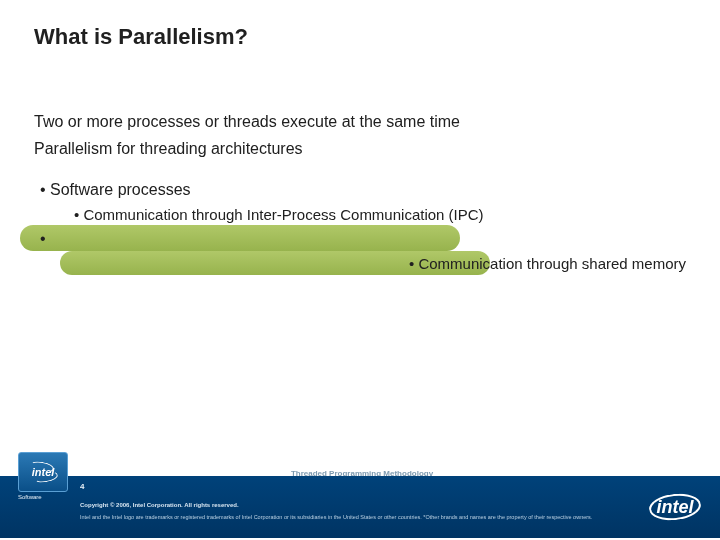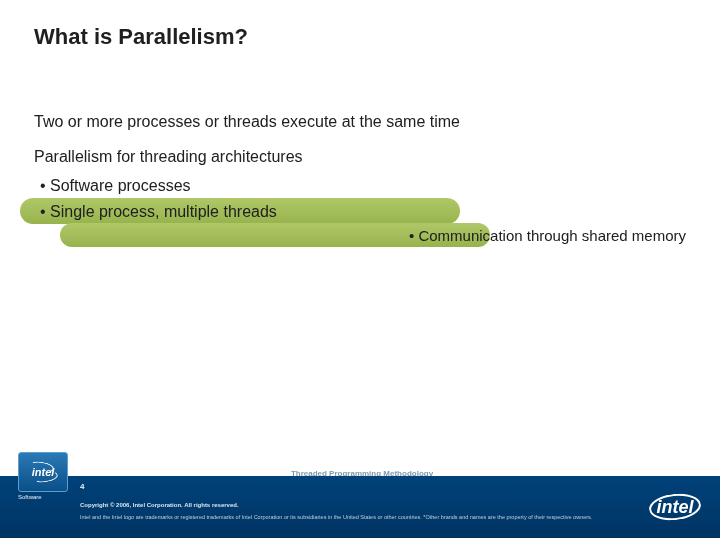--- a/index.html
+++ b/index.html
@@ -24,22 +24,22 @@
   }
   .body-area {
     position: absolute;
     top: 110px;
     left: 34px;
     right: 34px;
     font-size: 16px;
     color: #202020;
     line-height: 1.45;
   }
-  .p1 { margin-bottom: 12px; }
-  .p2 { margin-bottom: 6px; }
+  .p1 { margin-bottom: 4px; }
+  .p2 { margin-bottom: 18px; }
   .b1 {
     margin-left: 6px;
     margin-bottom: 2px;
   }
   .b1::before {
     content: "• ";
   }
   .b2 {
     margin-left: 40px;
     margin-bottom: 2px;
@@ -199,25 +199,25 @@
 
 <div class="slide">
 
   <div class="title">What is Parallelism?</div>
 
   <div class="body-area">
     <div class="p1">Two or more processes or threads execute at the same time</div>
     <div class="p2">Parallelism for threading architectures</div>
 
     <div class="b1">Software processes</div>
+    <div class="b2">Communication through Inter-Process Communication (IPC)</div>
 
     <div class="highlight-wrap">
       <div class="b1" style="position:relative;">
         <span class="highlight-pill pill1"></span>
-        <span>Single process, multiple threads</span>
       </div>
       <div class="b2" style="position:relative;text-align:right;">
         <span class="highlight-pill pill2"></span>
         <span>Communication through shared memory</span>
       </div>
     </div>
   </div>
 
   <div class="course-title" style="bottom:62px; top:auto;">Threaded Programming Methodology</div>
 

